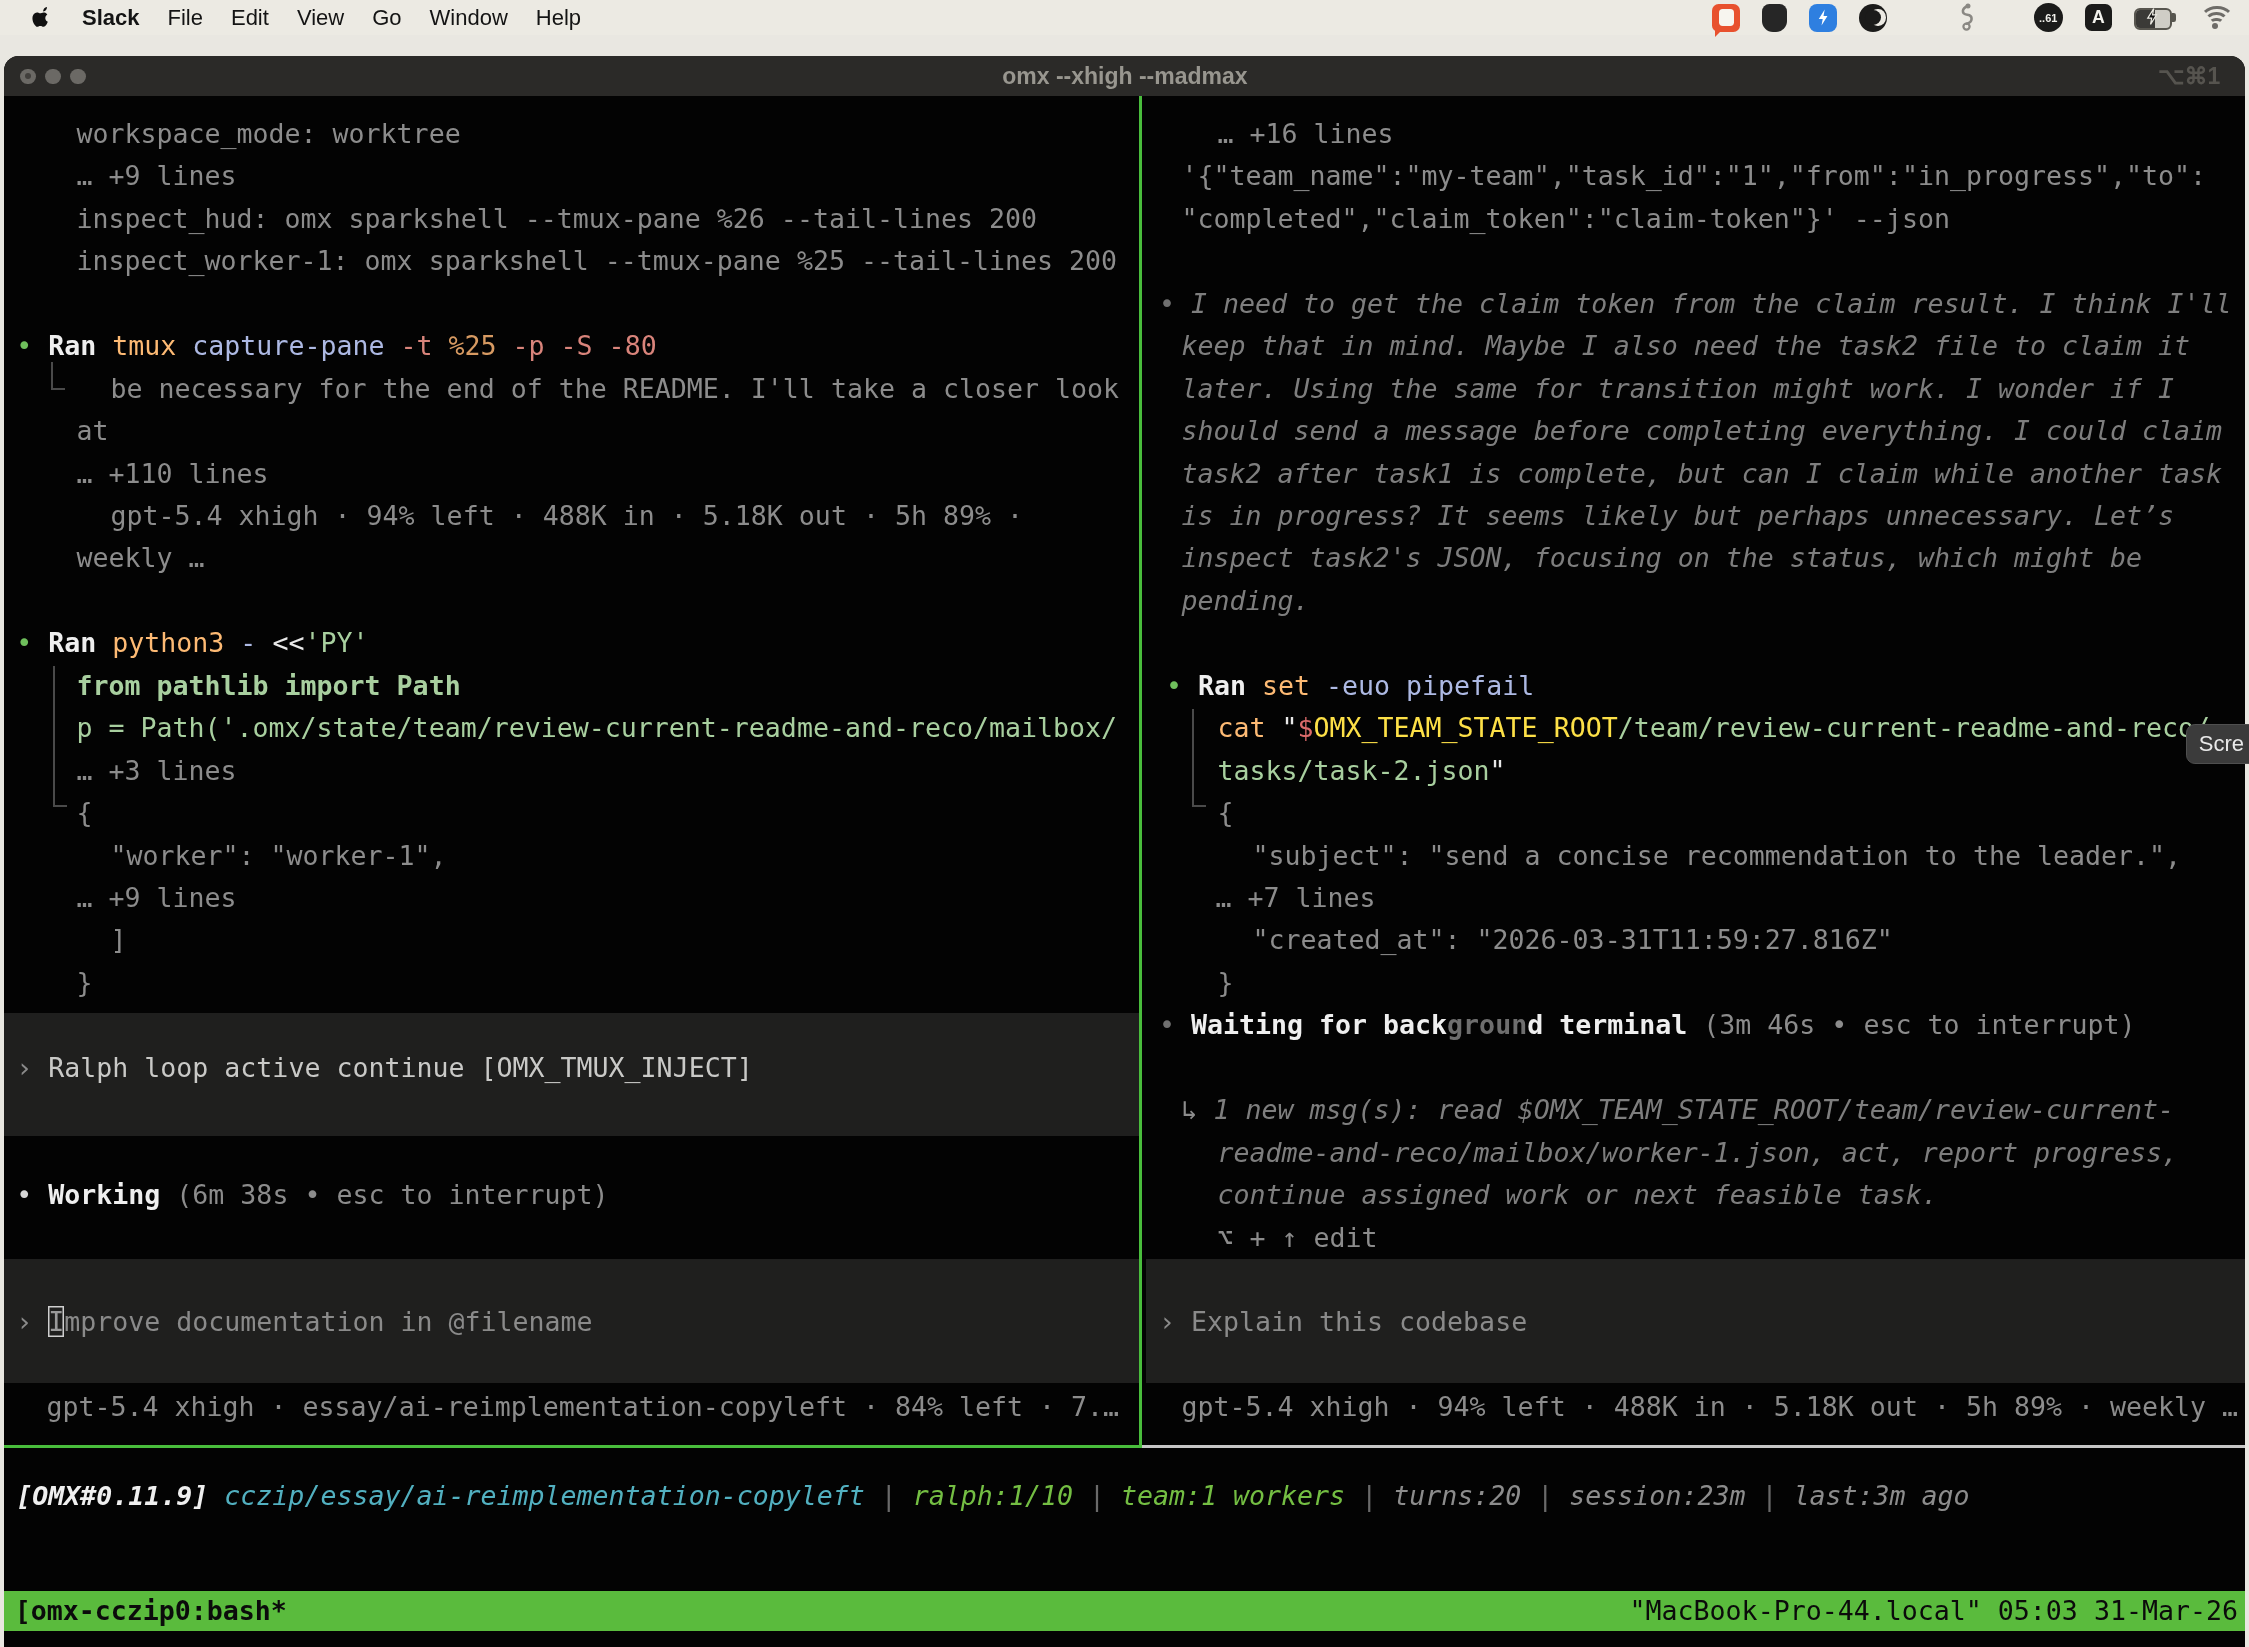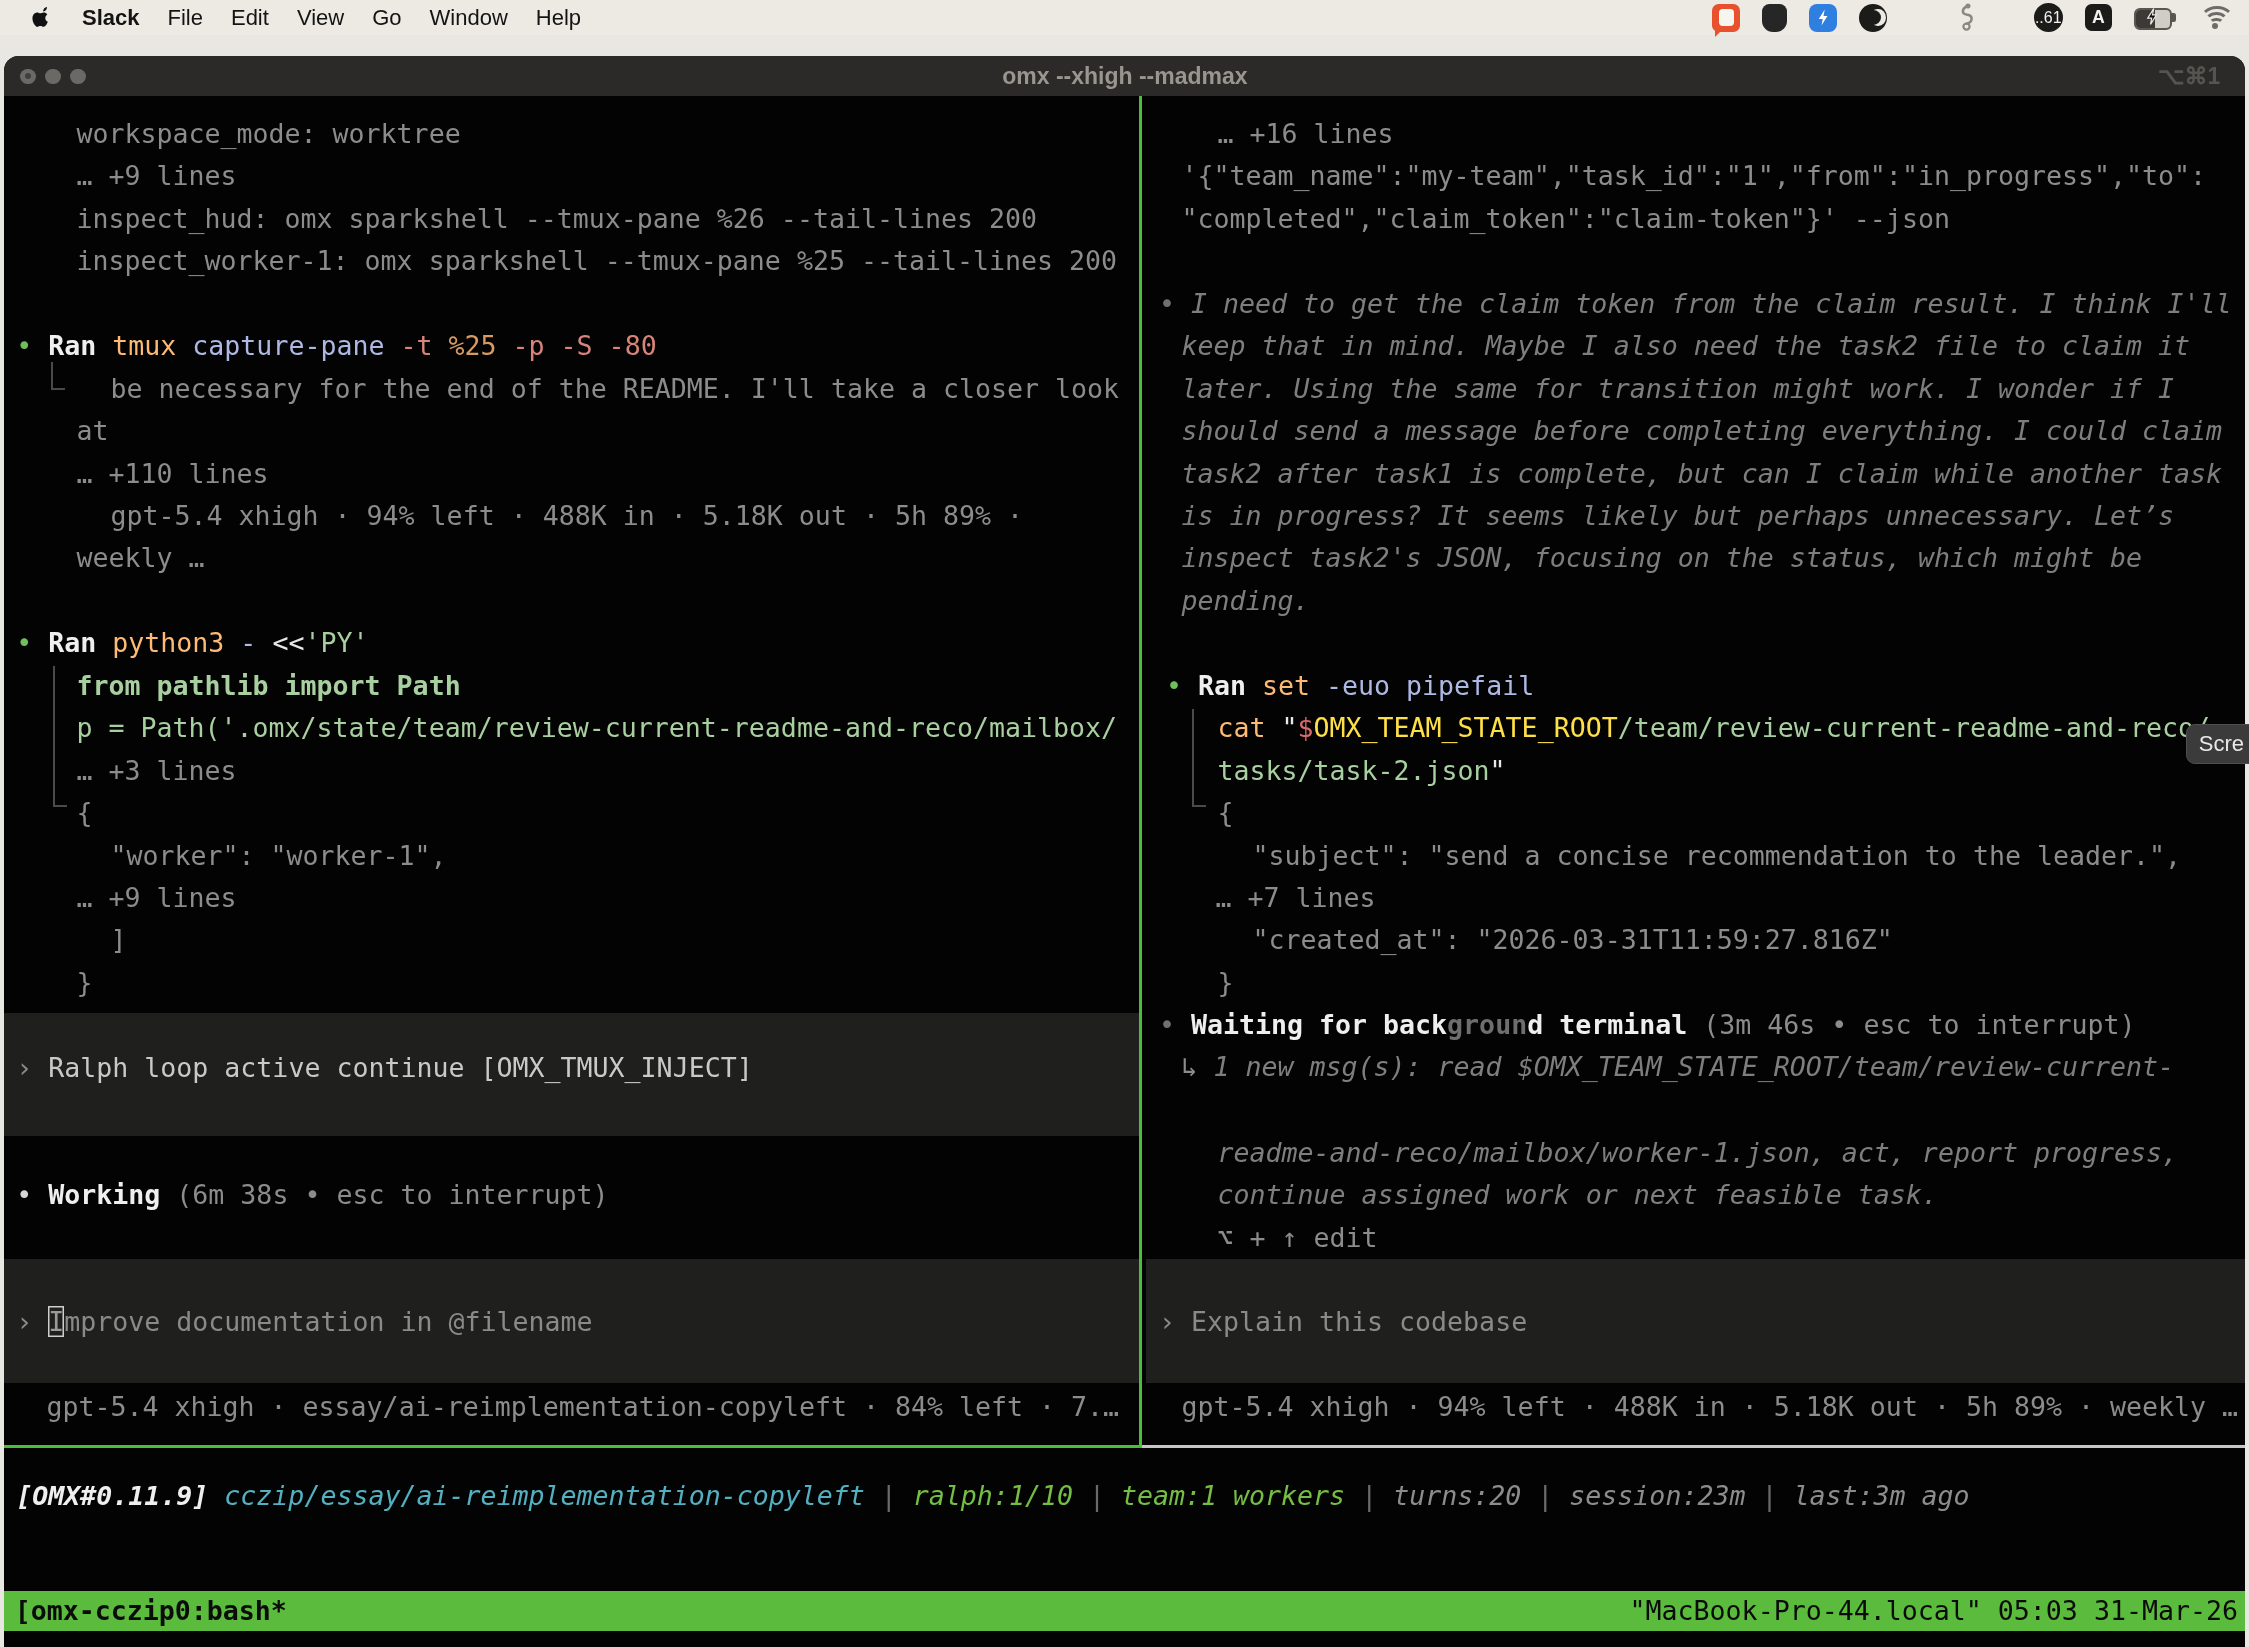--- a/index.html
+++ b/index.html
@@ -24,21 +24,21 @@
   .blue-icon{width:28px;height:28px;background:#2E7FE0;border-radius:8px;}
 
   .crescent{width:28px;height:28px;background:#1B1B1A;border-radius:50%;overflow:hidden;}
   .cr1{position:absolute;left:10.3px;top:5.2px;width:16px;height:17.7px;background:#ECEAE3;border-radius:50%;}
   .cr2{position:absolute;left:5.9px;top:6.6px;width:15.5px;height:14.8px;background:#1B1B1A;border-radius:50%;}
 
   .dots{display:grid;grid-template-columns:repeat(3,5.9px);grid-template-rows:repeat(3,5.9px);gap:3.7px;}
   .dots i{border-radius:50%;display:block;}
   .dg{background:#A9A7A1;} .db{background:#2B2B2B;}
 
-  .pct{width:29.5px;height:29.5px;background:#1B1B1A;border-radius:50%;color:#F2F1EC;font-size:16px;font-weight:normal;margin-left:36px;}
+  .pct{width:29.5px;height:29.5px;background:#1B1B1A;border-radius:50%;color:#F2F1EC;font-size:11px;font-weight:bold;margin-left:36px;}
   .keyb{width:27px;height:27px;background:#1B1B1A;border-radius:6.6px;color:#F2F1EC;font-size:17.7px;font-weight:bold;}
 
   .battery{width:43px;height:19px;}
   .batt-body{position:absolute;left:0;top:0;width:34px;height:17.7px;border:2.2px solid #58564F;border-radius:5.9px;background:#CFCDC6;overflow:hidden;}
   .batt-fill{position:absolute;left:0;top:0;bottom:0;width:55%;background:#3B3A37;}
   .batt-nub{position:absolute;left:38px;top:5.2px;width:3.7px;height:8.9px;background:#58564F;border-radius:0 2.2px 2.2px 0;}
   .batt-bolt{position:absolute;left:8.9px;top:-1.5px;z-index:2;}
 
   .wifi{width:32px;height:23.6px;position:relative;}
   .wifi i{position:absolute;left:50%;border:3px solid #6E6C68;border-bottom:none;border-left-color:transparent;border-right-color:transparent;border-radius:50%;}
@@ -247,21 +247,21 @@
           <div class="tline" style="top: 484px; left: 35px;"><span class="seg think">pending.</span></div>
           <div class="tline" style="top: 569px; left: 12.5px; margin-left: 7px;"><span class="seg bullet-green">•</span><span class="seg bold-white"> Ran </span><span class="seg blue">set</span><span class="seg lav"> -euo pipefail</span></div>
           <div class="tline" style="top: 611px; left: 71px;"><span class="seg blue">cat</span><span class="seg white"> "</span><span class="seg red">$</span><span class="seg token">OMX_TEAM_STATE_ROOT</span><span class="seg green">/team/review-current-readme-and-reco/</span></div>
           <div class="tline" style="top: 654px; left: 71px;"><span class="seg green">tasks/task-2.json</span><span class="seg white">"</span></div>
           <div class="tline" style="top: 696px; left: 71px;"><span class="seg dim">{</span></div>
           <div class="tline" style="top: 739px; left: 106px;"><span class="seg dim">"subject": "send a concise recommendation to the leader.",</span></div>
           <div class="tline" style="top: 781px; left: 69px;"><span class="seg dim">… +7 lines</span></div>
           <div class="tline" style="top: 823px; left: 106px;"><span class="seg dim">"created_at": "2026-03-31T11:59:27.816Z"</span></div>
           <div class="tline" style="top: 866px; left: 71px;"><span class="seg dim">}</span></div>
           <div class="tline" style="top: 908px; left: 12.5px;"><span class="seg bullet-dim">•</span><span class="seg bold-white"> Waiting for back</span><span class="seg bold-dim">groun</span><span class="seg bold-white">d terminal </span><span class="seg dim">(3m 46s • esc to interrupt)</span></div>
-          <div class="tline" style="top: 950px; left: 35px;"><span class="seg dim">↳ </span><span class="seg think">1 new msg(s): read $OMX_TEAM_STATE_ROOT/team/review-current-</span></div>
+          <div class="tline" style="top: 993px; left: 35px;"><span class="seg dim">↳ </span><span class="seg think">1 new msg(s): read $OMX_TEAM_STATE_ROOT/team/review-current-</span></div>
           <div class="tline" style="top: 1036px; left: 71px;"><span class="seg think">readme-and-reco/mailbox/worker-1.json, act, report progress,</span></div>
           <div class="tline" style="top: 1078px; left: 71px;"><span class="seg think">continue assigned work or next feasible task.</span></div>
           <div class="tline" style="top: 1121px; left: 71px;"><span class="seg dim">⌥ + ↑ edit</span></div>
           <div class="tline" style="top: 1205px; left: 12.5px;"><span class="seg prompt">› </span><span class="seg placeholder">Explain this codebase</span></div>
           <div class="tline" style="top: 1290px; left: 35px;"><span class="seg dim">gpt-5.4 xhigh · 94% left · 488K in · 5.18K out · 5h 89% · weekly …</span></div>
         </div>
     </div>
 
     <div class="divider-v"></div>
     <div class="border-green"></div>

